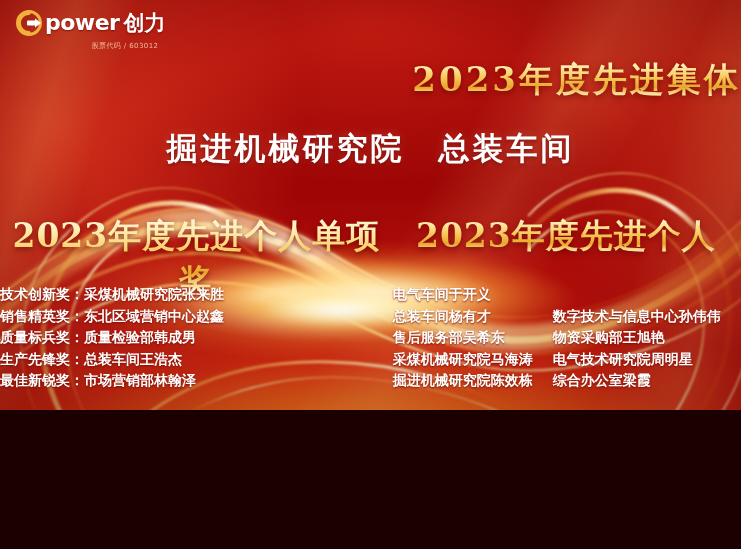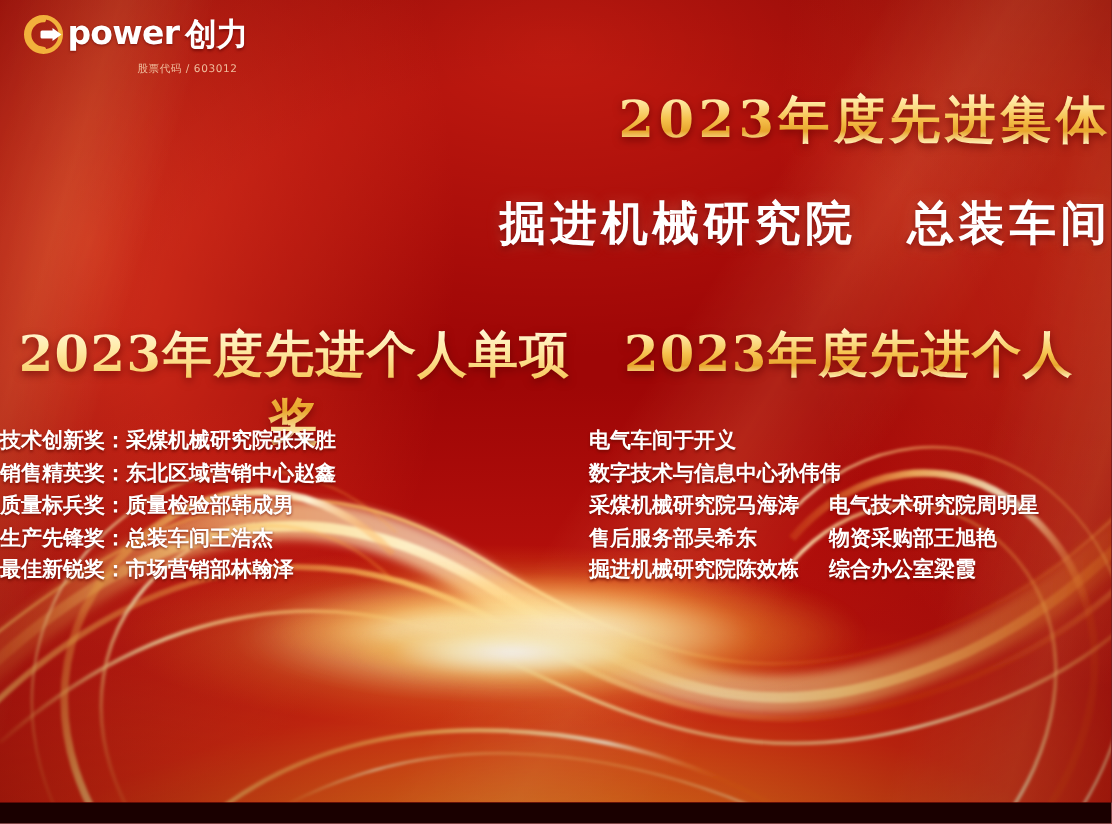--- a/index.html
+++ b/index.html
@@ -1,19 +1,19 @@
 <!DOCTYPE html>
 <html><head>
 <meta charset="utf-8">
 <title>Award Poster</title>
 <style>
   html,body{margin:0;padding:0;background:#1a0000;}
   #stage{
     position:relative;
-    width:741px;height:535px;
+    width:741px;height:410px;
     overflow:hidden;
     font-family:"Liberation Serif","DejaVu Serif",serif;
     background:#c01010;
   }
 
   
   .bg-base{
     position:absolute;inset:0;
     background:
       radial-gradient(ellipse 120% 70% at 50% 118%, #ffd27a 0%, #ffae3a 12%, #f4761d 26%, #d82c12 44%, #b8110c 62%, #9e0606 100%),
@@ -106,21 +106,21 @@
     letter-spacing:3px;
     background:linear-gradient(180deg,#fffbe8 0%,#ffe9a3 22%,#f6c24f 48%,#e8a52c 66%,#ffeeb5 84%,#d98d1c 100%);
     -webkit-background-clip:text;background-clip:text;
     -webkit-text-fill-color:transparent;
     color:#f3c452;
     filter:drop-shadow(0 2px 3px rgba(90,0,0,.65));
   }
 
   .title-2{
     position:absolute;left:0;right:0;top:128px;
-    text-align:right;
+    text-align:center;
     color:#ffffff;
     font-family:"DejaVu Serif","Liberation Serif",serif;
     font-weight:bold;
     font-size:31px;
     letter-spacing:3px;
     text-shadow:0 2px 4px rgba(110,0,0,.75), 0 0 10px rgba(255,200,160,.28);
   }
 
   .heads{
     position:absolute;left:0;right:0;top:214px;
@@ -289,30 +289,31 @@
       <div class="row-item">质量标兵奖：质量检验部韩成男</div>
       <div class="row-item">生产先锋奖：总装车间王浩杰</div>
       <div class="row-item">最佳新锐奖：市场营销部林翰泽</div>
     </div>
 
     <div class="col-right">
       <div class="row-pair">
         <span class="c1">电气车间于开义</span>
       </div>
       <div class="row-pair">
+        <span class="c1">总装车间杨有才</span>
         <span class="c2">数字技术与信息中心孙伟伟</span>
+      </div>
+      <div class="row-pair">
+        <span class="c1">售后服务部吴希东</span>
+        <span class="c2">物资采购部王旭艳</span>
       </div>
       <div class="row-pair">
         <span class="c1">采煤机械研究院马海涛</span>
         <span class="c2">电气技术研究院周明星</span>
       </div>
       <div class="row-pair">
-        <span class="c1">售后服务部吴希东</span>
-        <span class="c2">物资采购部王旭艳</span>
-      </div>
-      <div class="row-pair">
         <span class="c1">掘进机械研究院陈效栋</span>
         <span class="c2">综合办公室梁霞</span>
       </div>
     </div>
   </div>
 
 </div>
 
 </body></html>

